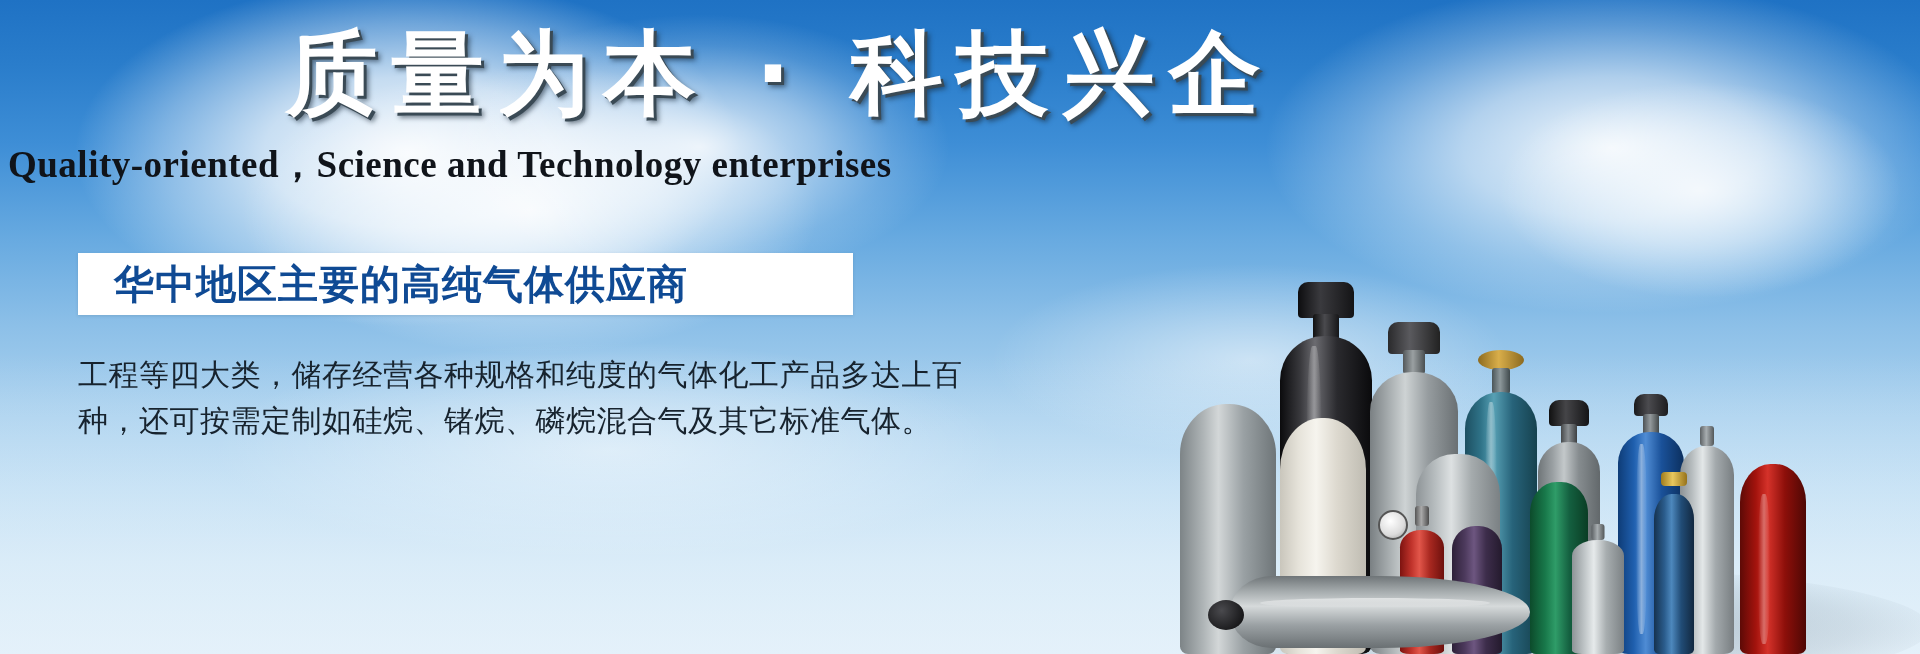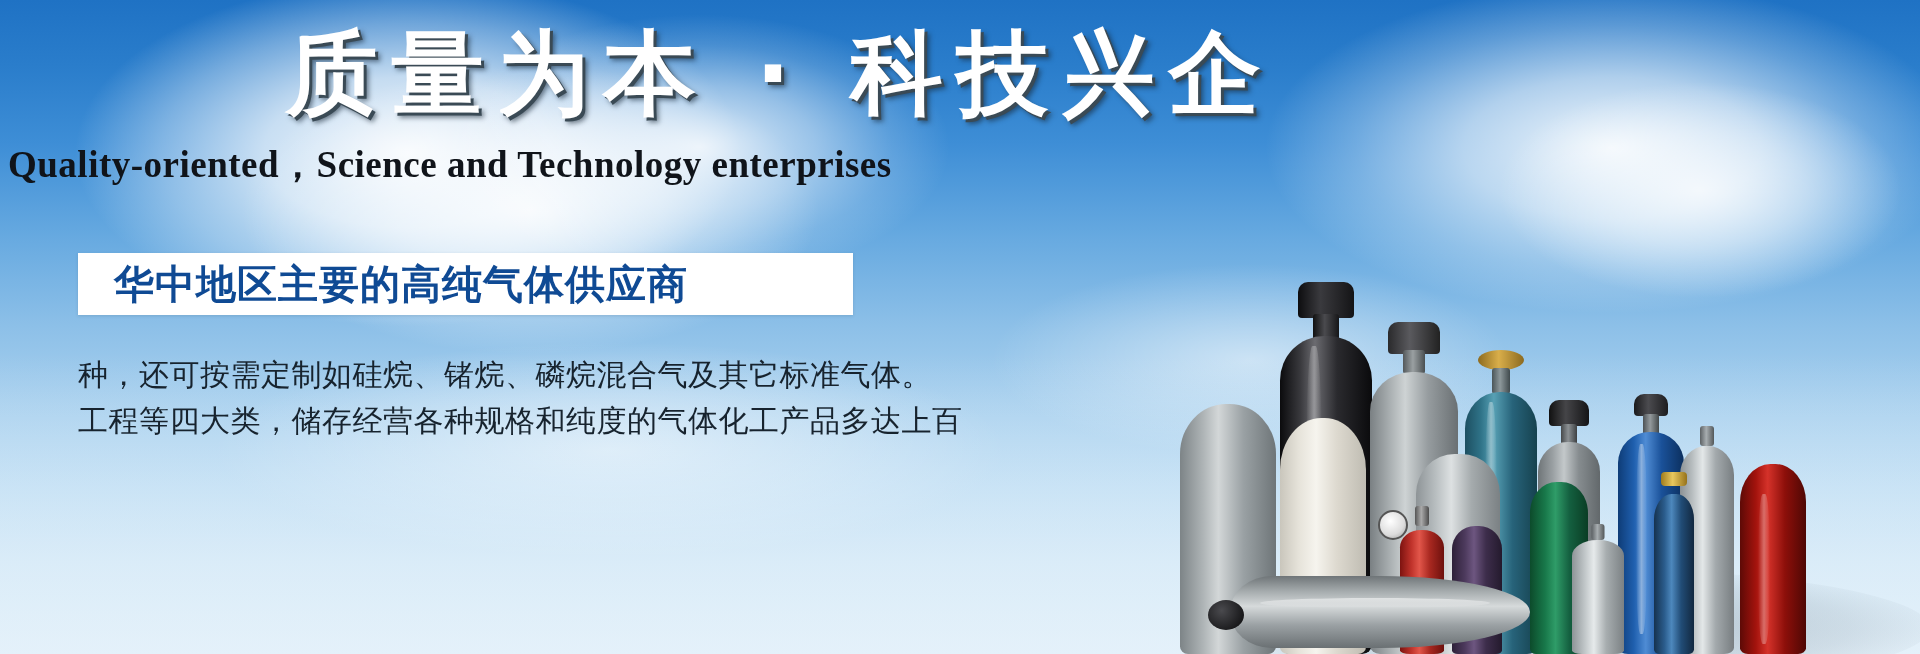--- a/index.html
+++ b/index.html
@@ -365,17 +365,17 @@
 
   <div id="headline-cn">质量为本 · 科技兴企</div>
 
   <div id="headline-en">Quality-oriented，Science and Technology enterprises</div>
 
   <div id="subbanner">
     <div id="subbanner-text">华中地区主要的高纯气体供应商</div>
   </div>
 
   <div id="paragraph">
+    <span class="ln">工程等四大类，储存经营各种规格和纯度的气体化工产品多达上百</span>
     <span class="ln">种，还可按需定制如硅烷、锗烷、磷烷混合气及其它标准气体。</span>
-    <span class="ln">工程等四大类，储存经营各种规格和纯度的气体化工产品多达上百</span>
   </div>
 
 </div>
 
 </body></html>

